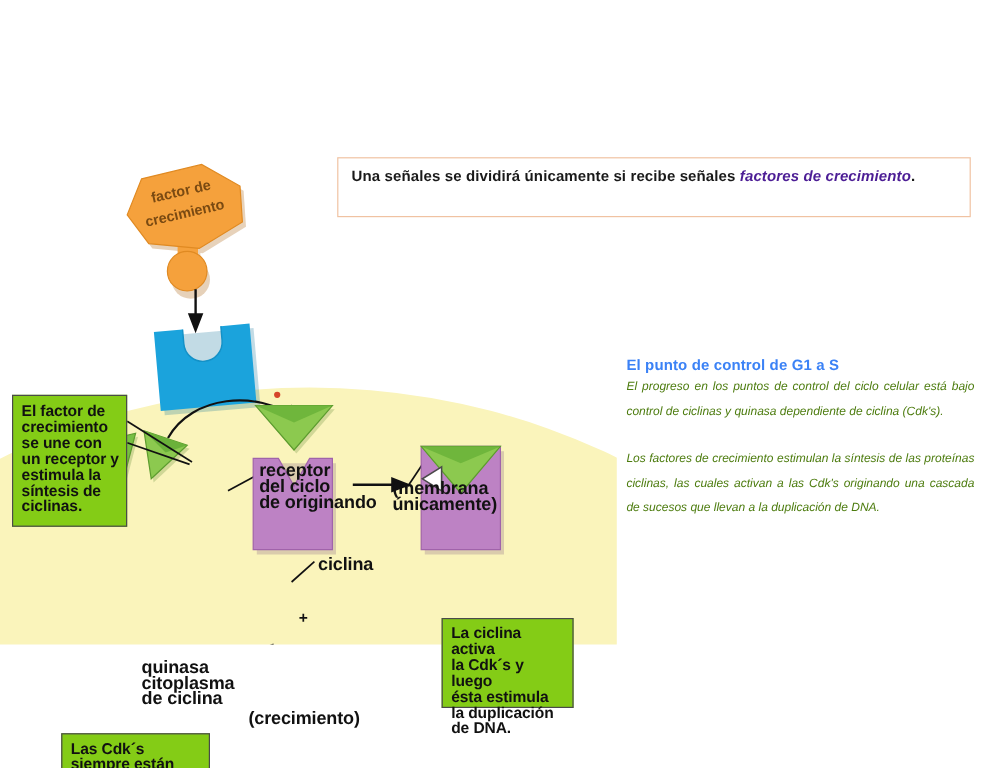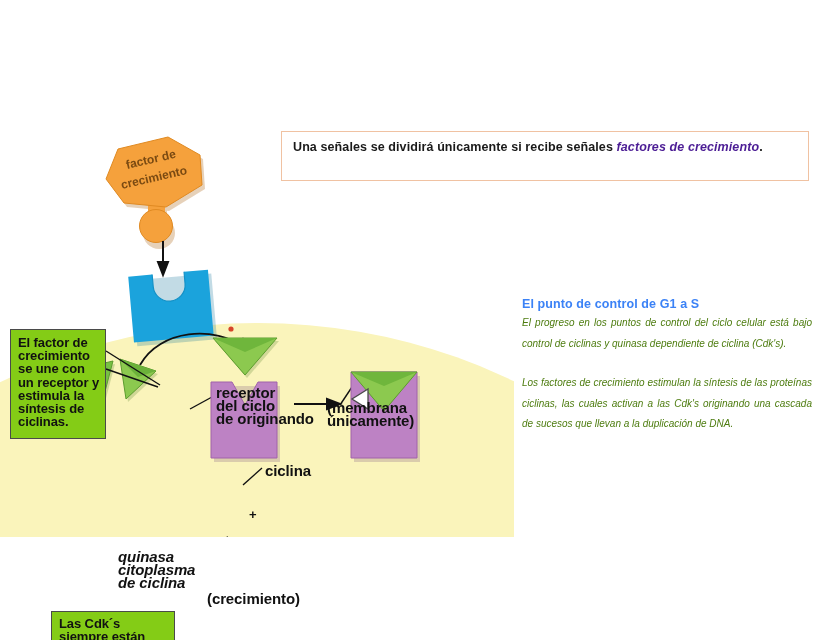--- a/index.html
+++ b/index.html
@@ -53,21 +53,21 @@
   #cb-cdk{left:51px;top:478px;width:124px;height:48px;padding:5px 4px 0 7px;}
   #cb-ciclina-activa{left:368px;top:382px;width:110px;height:75px;padding:5px 4px 0 7px;}
 
   .lbl{
     position:absolute;font-size:15px;font-weight:bold;color:#111;
     line-height:13.2px;letter-spacing:-.1px;
   }
   #lbl-receptor{left:216px;top:253px;}
   #lbl-membrana{left:327px;top:268px;}
   #lbl-ciclina{left:265px;top:331px;text-align:right;}
-  #lbl-quinasa{left:118px;top:417px;font-style:italic;}
+  #lbl-quinasa{left:118px;top:417px;}
   #lbl-citoplasma{left:207px;top:459px;}
   #lbl-plus{left:249px;top:375px;font-size:13px;}
   .lbl div{white-space:nowrap;}
 </style>
 </head>
 <body>
 
 <div class="slide">
 
   <div id="banner">
@@ -187,20 +187,27 @@
 
       <g fill="#ffffff" stroke="#4a4a4a" stroke-width="1.3">
         <polygon points="368,256 352,266 368,276"></polygon>
       </g>
     </svg>
 
     <div class="callout" id="cb-factor">El factor de crecimiento se une con un receptor y estimula la síntesis de ciclinas.</div>
 
     <div class="callout" id="cb-cdk">Las Cdk´s siempre están presentes en la célula.</div>
 
+    <div class="callout" id="cb-ciclina-activa">
+      <div>La ciclina activa</div>
+      <div>la Cdk´s y luego</div>
+      <div>ésta estimula</div>
+      <div>la duplicación</div>
+      <div>de DNA.</div>
+    </div>
 
     <div class="lbl" id="lbl-receptor">
       <div>receptor</div>
       <div>del ciclo</div>
       <div>de originando</div>
     </div>
 
     <div class="lbl" id="lbl-membrana">
       <div>(membrana</div>
       <div>únicamente)</div>

